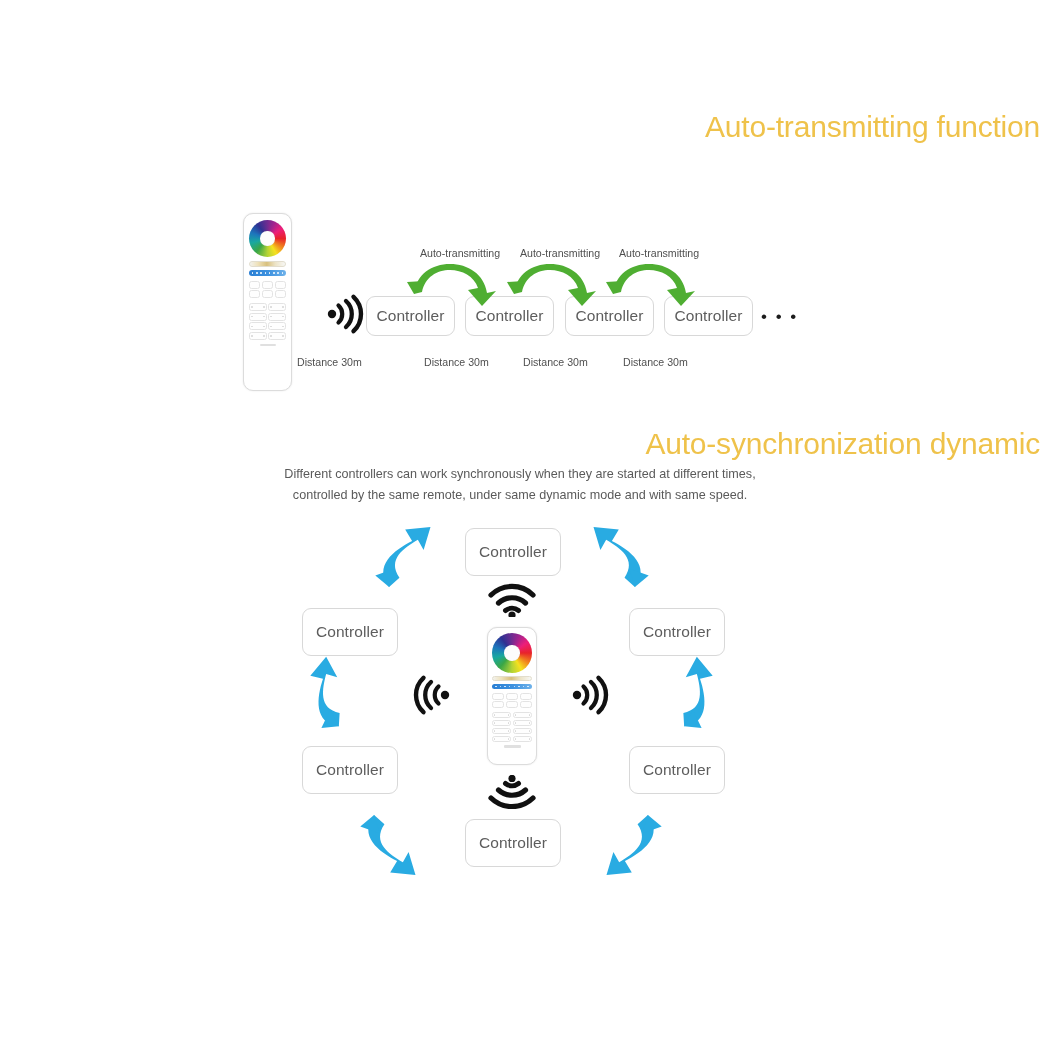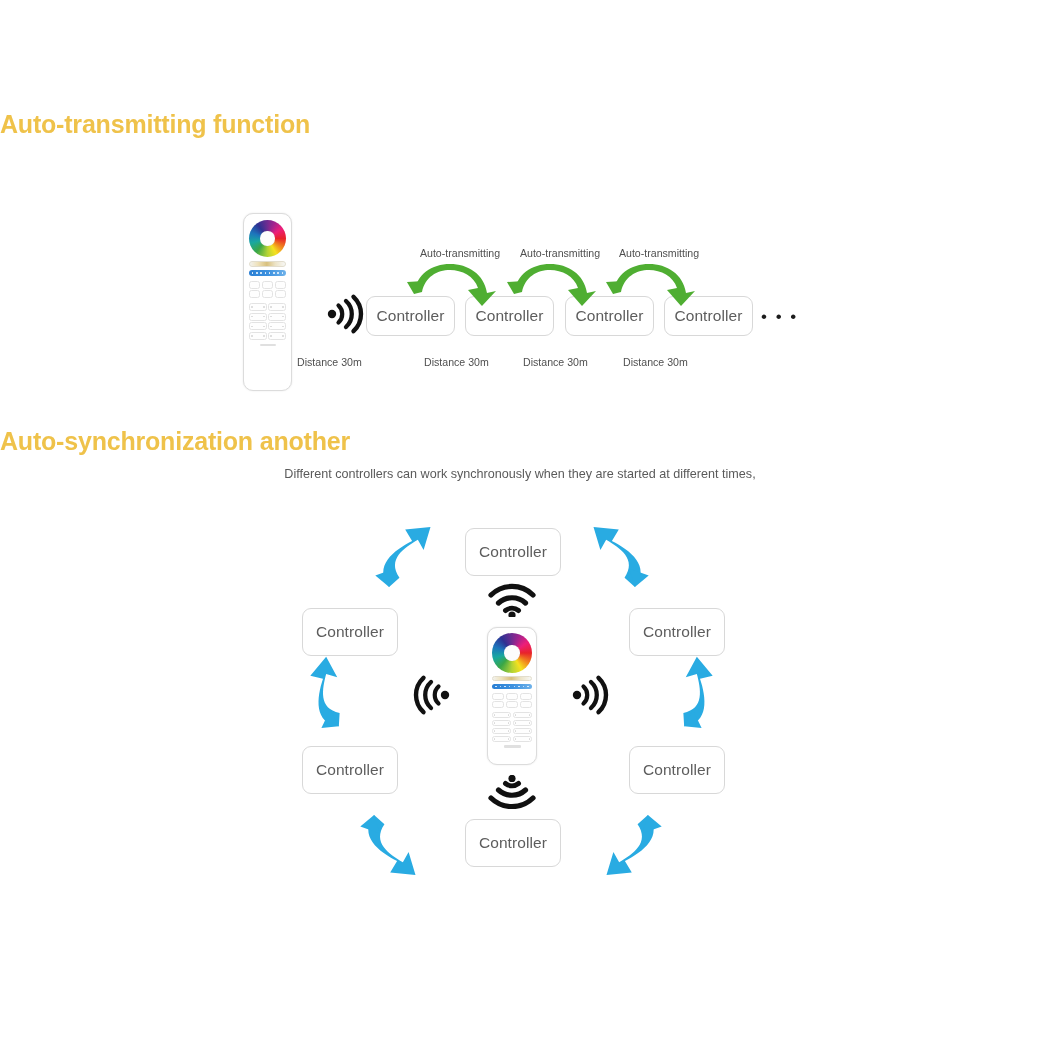--- a/index.html
+++ b/index.html
@@ -6,22 +6,22 @@
   html,body{margin:0;padding:0;background:#ffffff;}
   body{
     width:1040px;height:1040px;position:relative;overflow:hidden;
     font-family:"Liberation Sans","DejaVu Sans",sans-serif;
     color:#4a4a4a;-webkit-font-smoothing:antialiased;
   }
   .canvas{position:absolute;inset:0;}
 
   
   .section-title{
-    position:absolute;left:0;width:1040px;text-align:left;
-    font-size:25px;font-weight:bold;letter-spacing:-0.2px;
+    position:absolute;left:0;width:1040px;text-align:right;
+    font-size:30px;font-weight:normal;letter-spacing:-0.2px;
     color:#EFC24A;white-space:nowrap;
   }
   .section-desc{
     position:absolute;left:0;width:1040px;text-align:center;
     font-size:12.6px;line-height:20.5px;color:#5a5a5a;
   }
   .section-desc span{display:block;}
 
   
   .ctrl-box{
@@ -196,24 +196,25 @@
         <path d="M4 30 L-3 18 L14 17 Z"></path>
       </g>
     </g>
   </svg>
 
   <div class="lbl" style="left:297px;top:356px;">Distance 30m</div>
   <div class="lbl" style="left:424px;top:356px;">Distance 30m</div>
   <div class="lbl" style="left:523px;top:356px;">Distance 30m</div>
   <div class="lbl" style="left:623px;top:356px;">Distance 30m</div>
 
-  <div class="section-title" style="top:427px;">Auto-synchronization another</div>
+  <div class="section-title" style="top:427px;">Auto-synchronization dynamic</div>
 
   <div class="section-desc" style="top:464px;">
     <span>Different controllers can work synchronously when they are started at different times,</span>
+    <span>controlled by the same remote, under same dynamic mode and with same speed.</span>
   </div>
 
   <div class="ctrl-box" style="left:465px;top:528px;width:96px;height:48px;">
       <span>Controller</span>
     </div>
   <div class="ctrl-box" style="left:302px;top:608px;width:96px;height:48px;">
       <span>Controller</span>
     </div>
   <div class="ctrl-box" style="left:629px;top:608px;width:96px;height:48px;">
       <span>Controller</span>

